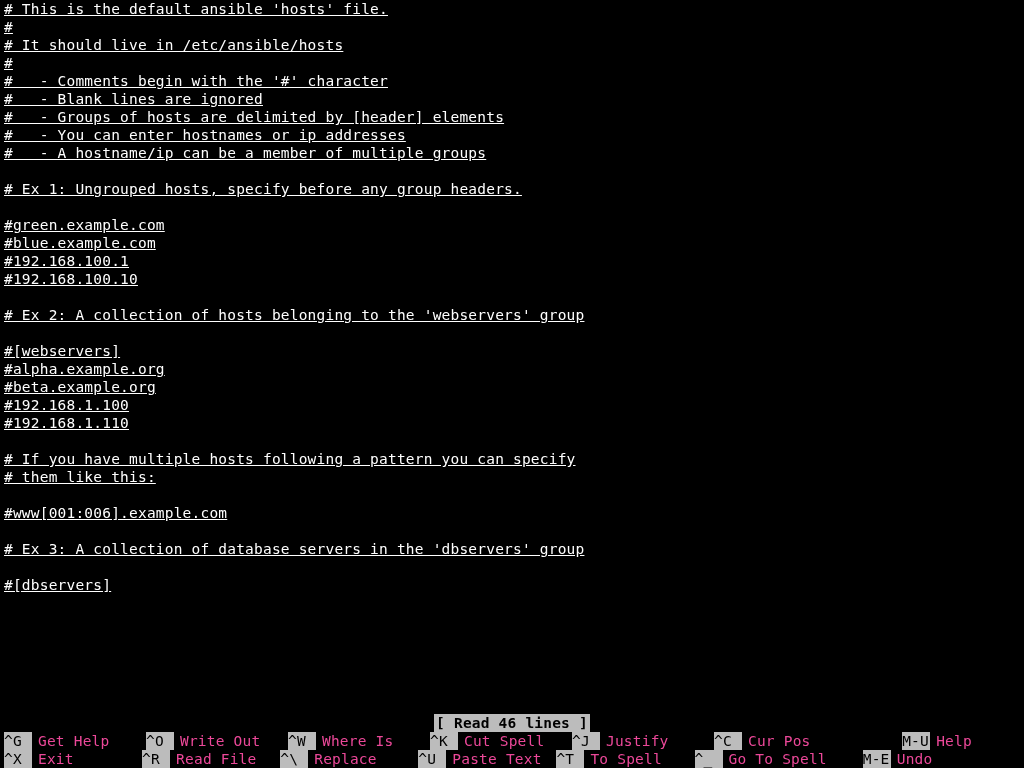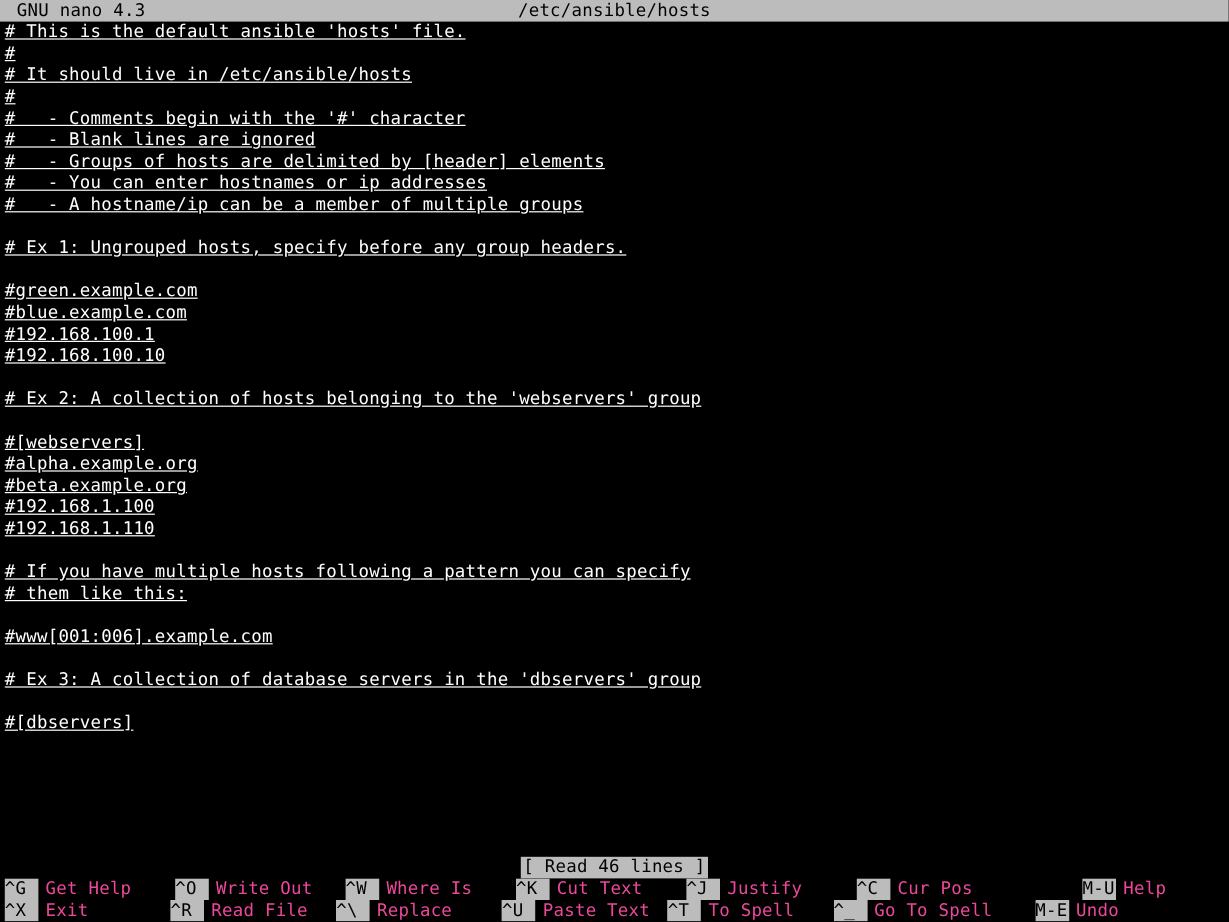--- a/index.html
+++ b/index.html
@@ -45,20 +45,21 @@
   .status {
     height: 18px;
     text-align: center;
   }
   .status .pill {
     display: inline-block;
     background: #bcbcbc;
     color: #000;
     white-space: pre;
     padding: 0 2px;
+    font-weight: bold;
   }
   .shortcuts {
     height: 36px;
     display: flex;
     flex-direction: column;
   }
   .shortcuts .row {
     height: 18px;
     display: flex;
     flex-direction: row;
@@ -83,37 +84,33 @@
   .sc .lbl {
     color: #ec4899;
     padding-left: 6px;
   }
 </style>
 </head>
 <body>
 
 <div class="screen">
 
-  <div class="titlebar">
-    <span class="left">GNU nano 4.3</span>
-    <span class="center">/etc/ansible/hosts</span>
-  </div>
 
   <div class="editor" id="editor"><div class="line"># This is the default ansible 'hosts' file.</div><div class="line">#</div><div class="line"># It should live in /etc/ansible/hosts</div><div class="line">#</div><div class="line">#   - Comments begin with the '#' character</div><div class="line">#   - Blank lines are ignored</div><div class="line">#   - Groups of hosts are delimited by [header] elements</div><div class="line">#   - You can enter hostnames or ip addresses</div><div class="line">#   - A hostname/ip can be a member of multiple groups</div><div class="line"></div><div class="line"># Ex 1: Ungrouped hosts, specify before any group headers.</div><div class="line"></div><div class="line">#green.example.com</div><div class="line">#blue.example.com</div><div class="line">#192.168.100.1</div><div class="line">#192.168.100.10</div><div class="line"></div><div class="line"># Ex 2: A collection of hosts belonging to the 'webservers' group</div><div class="line"></div><div class="line">#[webservers]</div><div class="line">#alpha.example.org</div><div class="line">#beta.example.org</div><div class="line">#192.168.1.100</div><div class="line">#192.168.1.110</div><div class="line"></div><div class="line"># If you have multiple hosts following a pattern you can specify</div><div class="line"># them like this:</div><div class="line"></div><div class="line">#www[001:006].example.com</div><div class="line"></div><div class="line"># Ex 3: A collection of database servers in the 'dbservers' group</div><div class="line"></div><div class="line">#[dbservers]</div><div class="line"></div></div>
 
   <div class="status">
     <span class="pill">[ Read 46 lines ]</span>
   </div>
 
   <div class="shortcuts">
     <div class="row" id="sc-row-1">
         <div class="sc" style="width: 142px;"><span class="key">^G</span><span class="lbl">Get Help</span></div>
         <div class="sc" style="width: 142px;"><span class="key">^O</span><span class="lbl">Write Out</span></div>
         <div class="sc" style="width: 142px;"><span class="key">^W</span><span class="lbl">Where Is</span></div>
-        <div class="sc" style="width: 142px;"><span class="key">^K</span><span class="lbl">Cut Text</span></div>
+        <div class="sc" style="width: 142px;"><span class="key">^K</span><span class="lbl">Cut Spell</span></div>
         <div class="sc" style="width: 142px;"><span class="key">^J</span><span class="lbl">Justify</span></div>
         <div class="sc" style="width: 140px;"><span class="key">^C</span><span class="lbl">Cur Pos</span></div>
         <div class="sc" style="width: 170px; justify-content: center;"><span class="key">M-U</span><span class="lbl">Help</span></div>
       </div>
     <div class="row" id="sc-row-2">
         <div class="sc" style="width: 142px;"><span class="key">^X</span><span class="lbl">Exit</span></div>
         <div class="sc" style="width: 142px;"><span class="key">^R</span><span class="lbl">Read File</span></div>
         <div class="sc" style="width: 142px;"><span class="key">^\</span><span class="lbl">Replace</span></div>
         <div class="sc" style="width: 142px;"><span class="key">^U</span><span class="lbl">Paste Text</span></div>
         <div class="sc" style="width: 142px;"><span class="key">^T</span><span class="lbl">To Spell</span></div>

